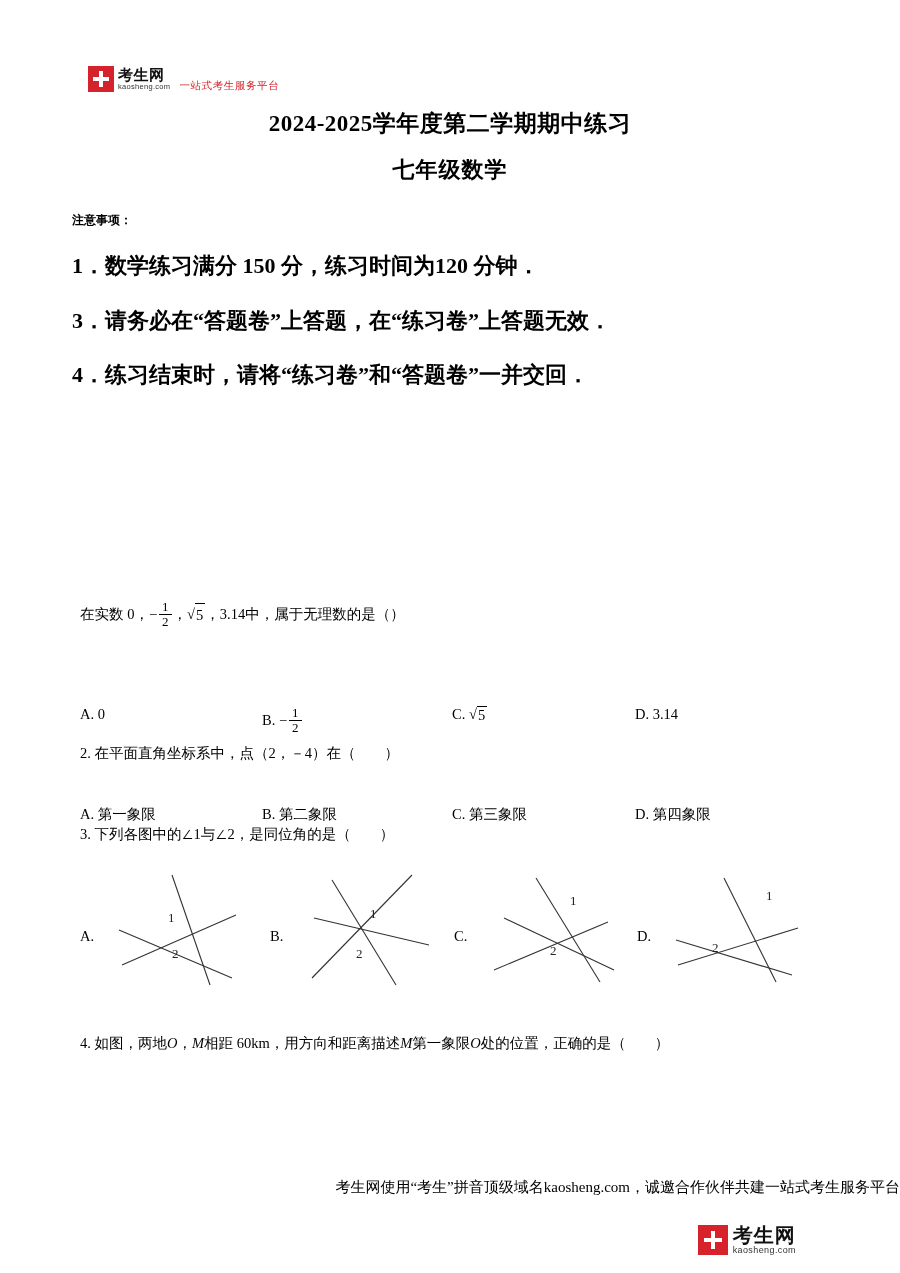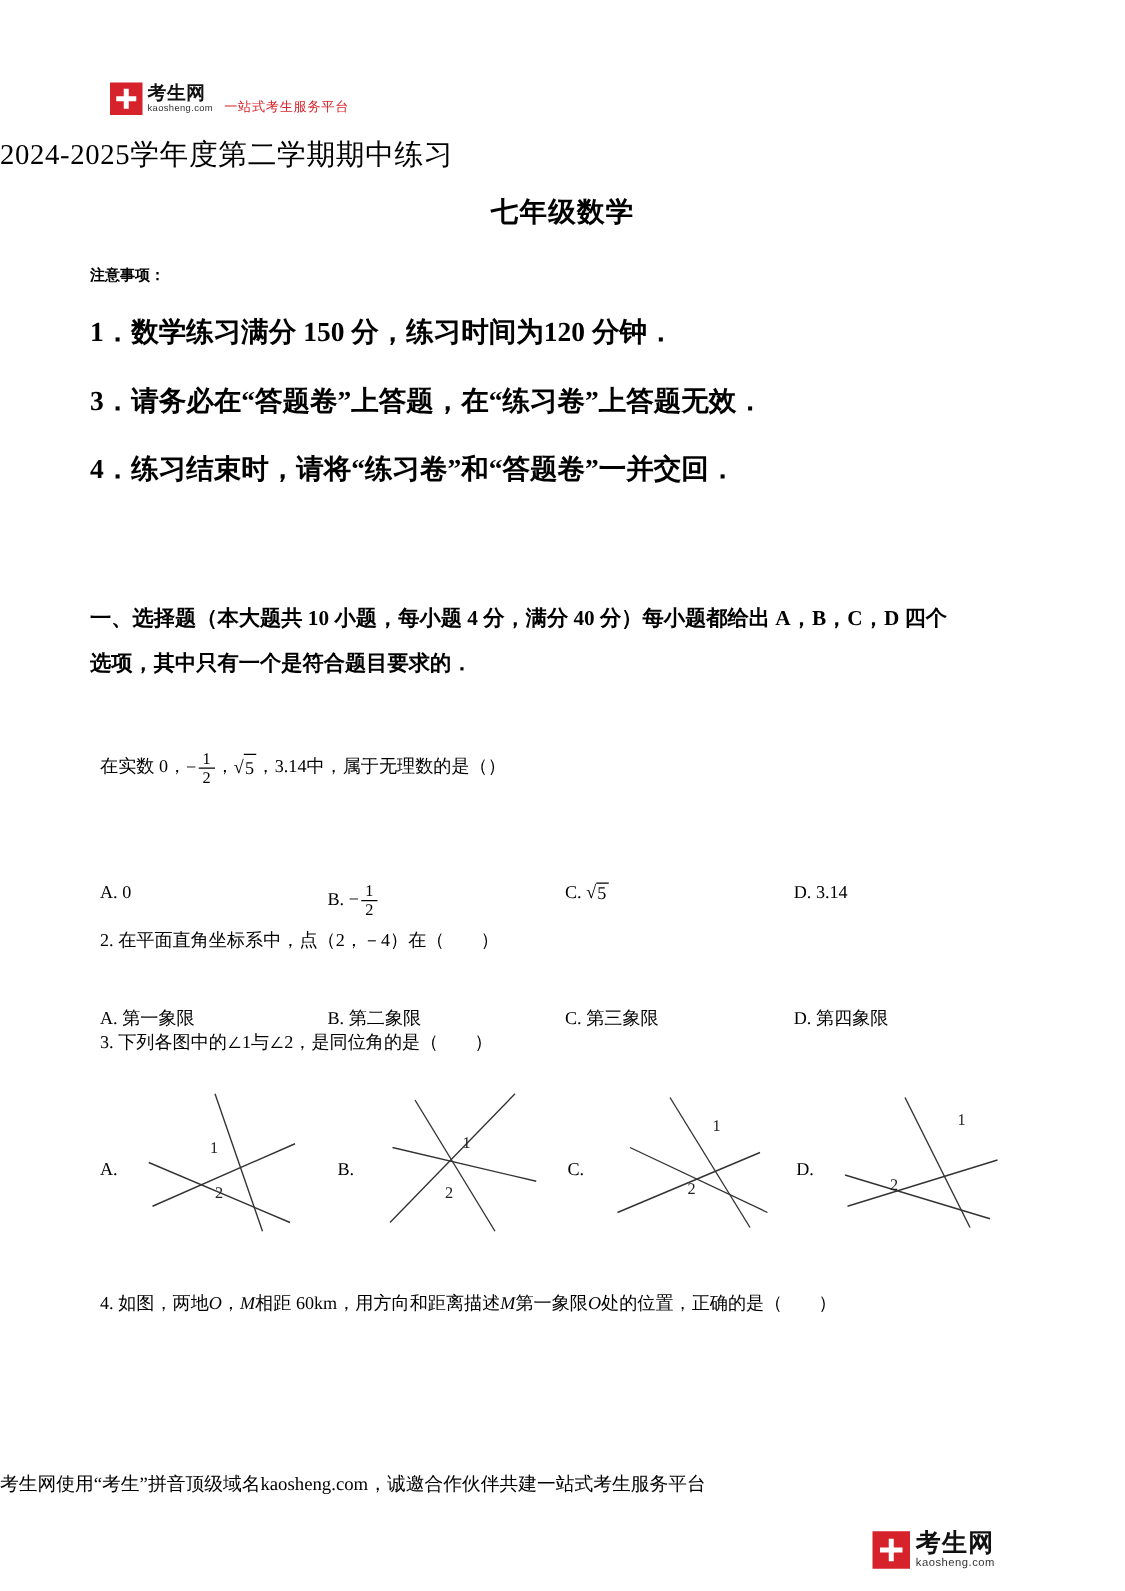--- a/index.html
+++ b/index.html
@@ -78,23 +78,23 @@
     align-self: flex-end;
     padding-bottom: 2px;
     margin-top: 16px;
   }
 
   
   .doc-title {
     position: absolute;
     left: 0; top: 108px;
     width: 900px;
-    text-align: left;
+    text-align: center;
     font-size: 23px;
-    font-weight: normal;
+    font-weight: bold;
     letter-spacing: 0.5px;
   }
   .doc-subtitle {
     position: absolute;
     left: 0; top: 155px;
     width: 900px;
     text-align: center;
     font-size: 22px;
     font-weight: bold;
     letter-spacing: 1px;
@@ -205,21 +205,21 @@
     width: 130px;
     height: 120px;
   }
 
   
   .footer-text {
     position: absolute;
     left: 0;
     top: 1178px;
     width: 900px;
-    text-align: left;
+    text-align: right;
     font-size: 15px;
   }
   .footer-logo {
     position: absolute;
     right: 28px;
     bottom: 18px;
     display: flex;
     align-items: center;
   }
   .footer-logo .fl-mark {
@@ -269,24 +269,20 @@
   <div class="doc-title">2024-2025学年度第二学期期中练习</div>
   <div class="doc-subtitle">七年级数学</div>
 
   <div class="notice">
     <div class="notice-title">注意事项：</div>
     <div class="notice-item">1．数学练习满分 150 分，练习时间为120 分钟．</div>
     <div class="notice-item">3．请务必在“答题卷”上答题，在“练习卷”上答题无效．</div>
     <div class="notice-item">4．练习结束时，请将“练习卷”和“答题卷”一并交回．</div>
   </div>
 
-  <div class="section-heading">
-    <div>一、选择题（本大题共 10 小题，每小题 4 分，满分 40 分）每小题都给出 A，B，C，D 四个</div>
-    <div>选项，其中只有一个是符合题目要求的．</div>
-  </div>
 
   <div class="q q1">
     <span>在实数 0，</span><span class="neg-frac">
         <span class="minus">−</span>
         <span class="frac">
           <span class="num">1</span>
           <span class="den">2</span>
         </span>
       </span><span>，</span><span class="sqrt">
         <span class="radical">√</span>

